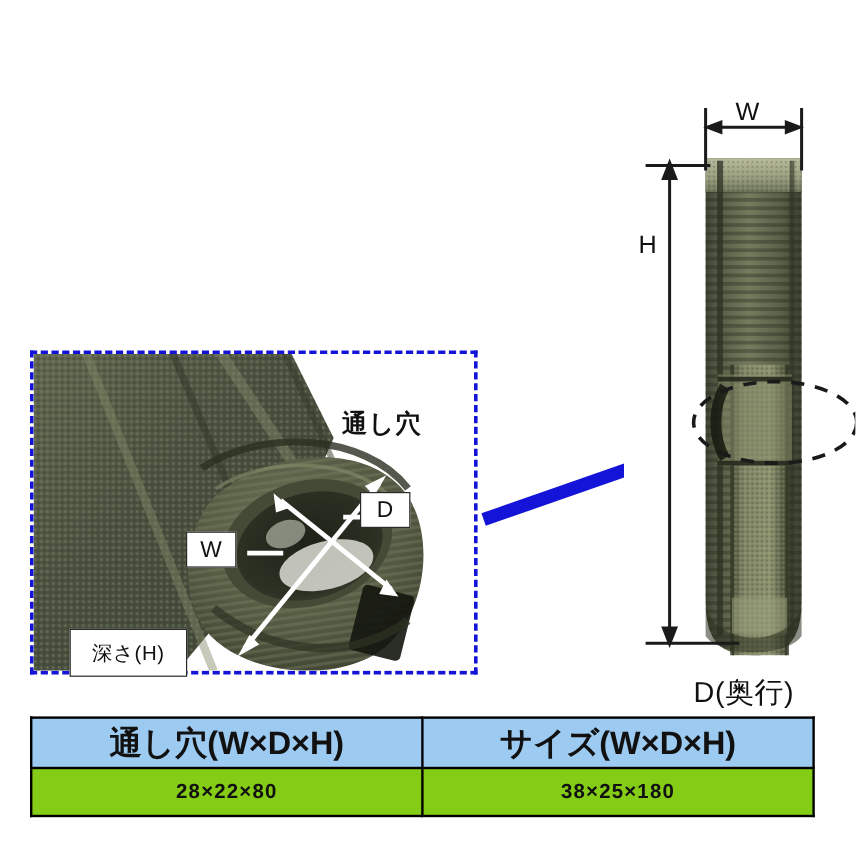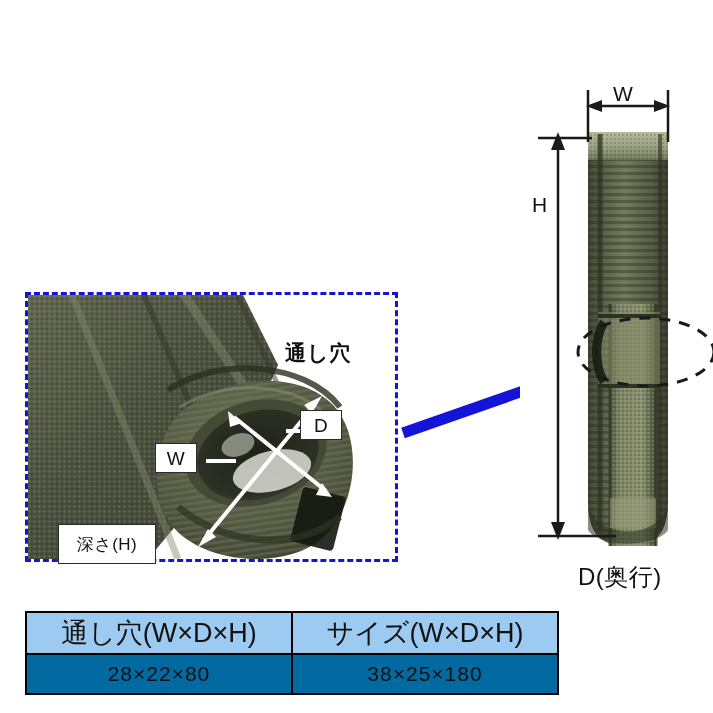--- a/index.html
+++ b/index.html
@@ -57,39 +57,40 @@
     position:absolute;left:532px;top:193px;
     font-size:21px;color:#111;
   }
   #label-d-okuyuki{
     position:absolute;left:578px;top:561px;
     font-size:24px;color:#111;letter-spacing:0.5px;
   }
 
   
   #spec-table{
-    position:absolute;left:25px;top:611px;width:534px;
+    position:absolute;left:25px;top:597px;width:654px;
     border-collapse:collapse;
     table-layout:fixed;
+    font-weight:bold;
   }
   #spec-table td{
     border:2px solid #000000;
     text-align:center;
     color:#111111;
     padding:0;
   }
   #spec-table .hdr{
     background:#9ccaf0;
     font-size:27px;
     height:40px;
     letter-spacing:0px;
   }
   #spec-table .val{
-    background:#0369a1;
-    font-size:21px;
+    background:#84cc16;
+    font-size:17px;
     height:38px;
     letter-spacing:1px;
   }
 </style>
 </head>
 <body>
 
 <div class="stage">
 
   <div id="detail-inset">

